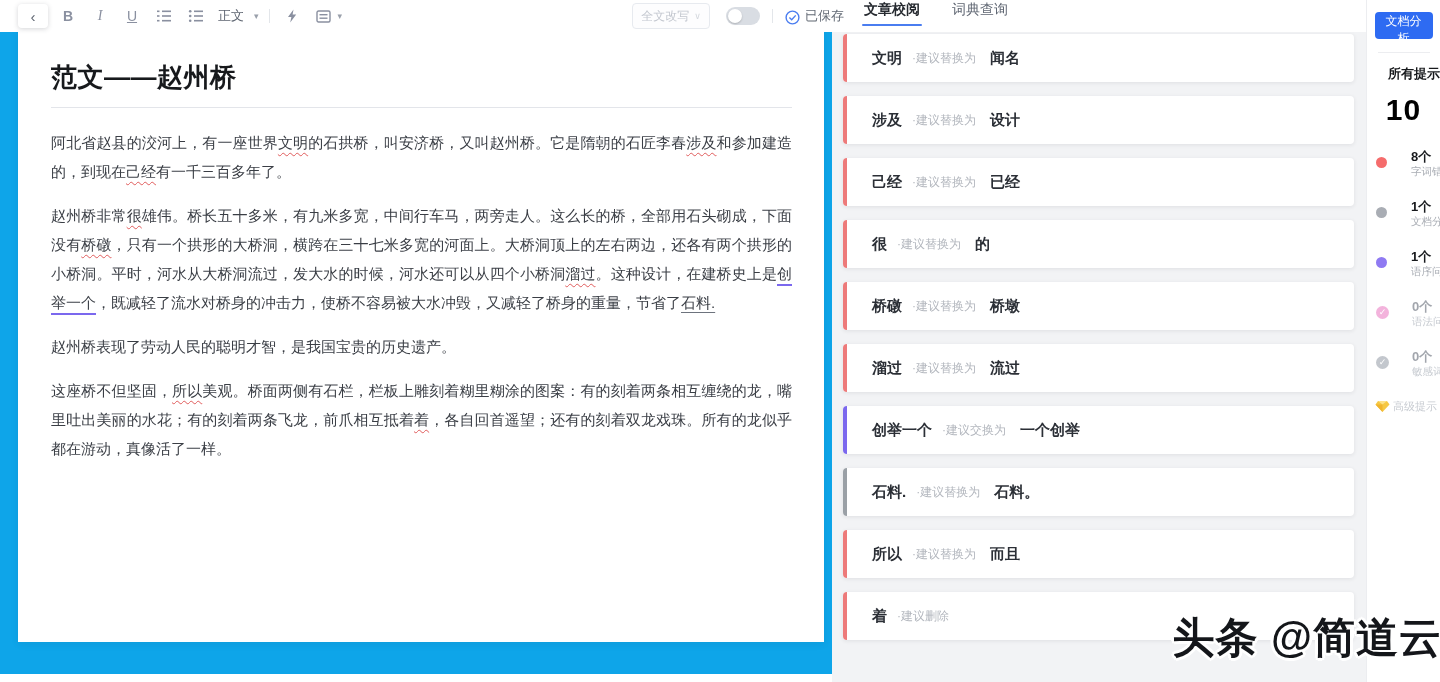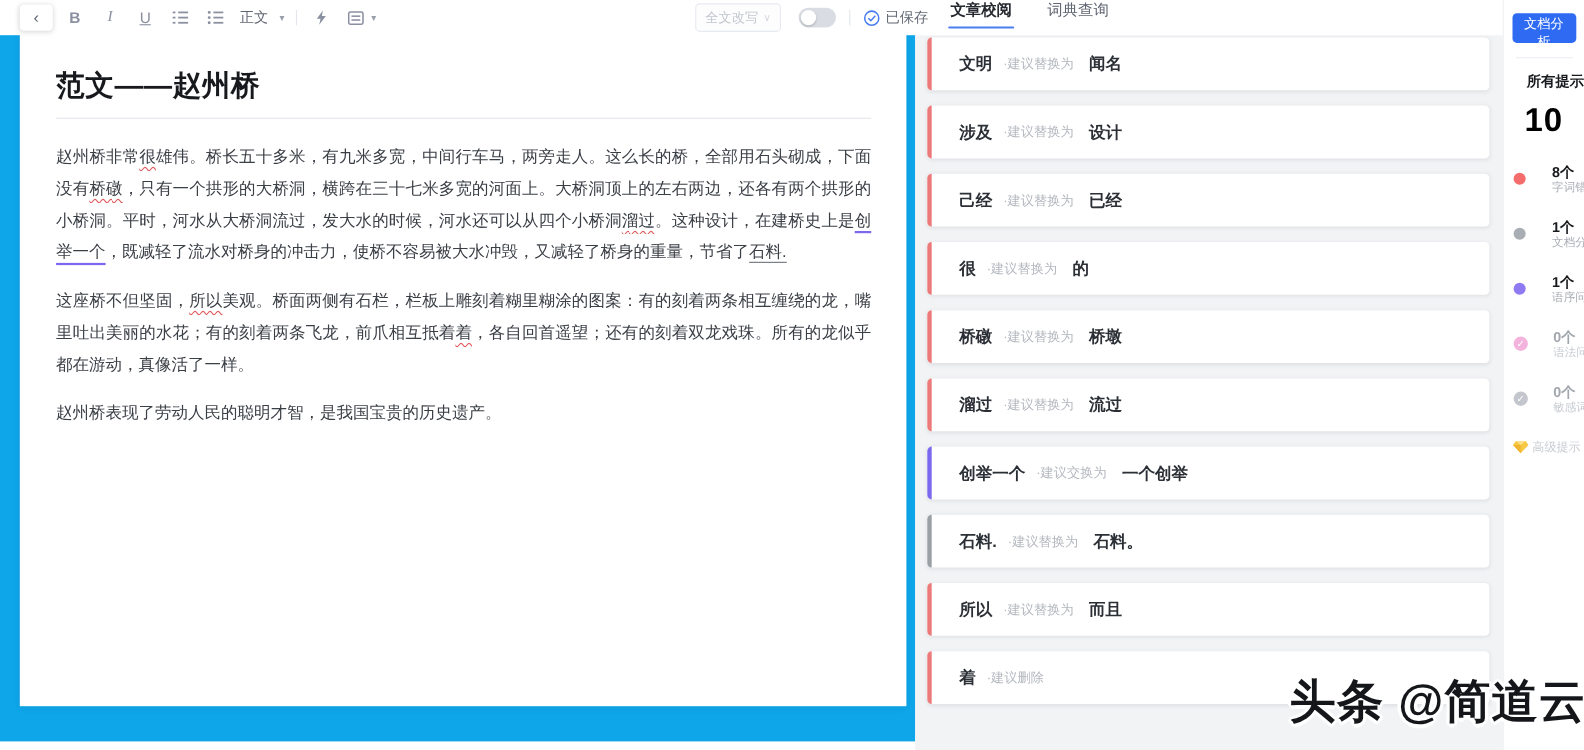--- a/index.html
+++ b/index.html
@@ -36,21 +36,21 @@
     color:#c3c7cf;font-size:12px;display:flex;align-items:center;justify-content:center;gap:5px;cursor:default;
   }
   .rewrite-caret{font-size:9px;color:#d4d8de;}
   .toggle{
     width:34px;height:18px;border-radius:9px;background:#d9dde3;position:relative;margin-left:16px;cursor:pointer;flex:none;
   }
   .toggle-knob{
     position:absolute;left:2px;top:2px;width:14px;height:14px;border-radius:50%;background:#fff;
     box-shadow:0 1px 2px rgba(0,0,0,.2);
   }
-  .saved{display:flex;align-items:center;gap:5px;color:#646b76;font-size:13px;}
+  .saved{display:flex;align-items:flex-end;gap:5px;color:#646b76;font-size:13px;}
   .tab-group{position:absolute;left:862px;top:0;height:20px;display:flex;align-items:center;gap:28px;}
   .tab{font-size:14px;color:#5f6672;cursor:pointer;position:relative;padding:4px 2px;}
   .tab.active{color:#262a30;font-weight:600;}
   .tab.active::after{
     content:"";position:absolute;left:0;right:0;bottom:-3px;height:2px;border-radius:1px;background:#4a7df0;
   }
   
   .left-region{position:absolute;left:0;top:24px;width:832px;height:650px;background:#0ea5e9;}
   .page{
     position:absolute;left:18px;top:0;width:806px;height:618px;background:#fff;box-sizing:border-box;
@@ -204,23 +204,24 @@
       <span>词典查询</span>
     </div>
   </div>
 </div>
 
 <div class="left-region">
   <div class="page">
     <h1 class="doc-title">范文——赵州桥</h1>
     <hr class="title-rule">
     <div>
+        <p class="doc-p"><span>阿北省赵县的洨河上，有一座世界</span><span class="mark-red">文明</span><span>的石拱桥，叫安济桥，又叫赵州桥。它是隋朝的石匠李春</span><span class="mark-red">涉及</span><span>和参加建造的，到现在</span><span class="mark-red">己经</span><span>有一千三百多年了。</span></p>
         <p class="doc-p"><span>赵州桥非常</span><span class="mark-red">很</span><span>雄伟。桥长五十多米，有九米多宽，中间行车马，两旁走人。这么长的桥，全部用石头砌成，下面没有</span><span class="mark-red">桥礅</span><span>，只有一个拱形的大桥洞，横跨在三十七米多宽的河面上。大桥洞顶上的左右两边，还各有两个拱形的小桥洞。平时，河水从大桥洞流过，发大水的时候，河水还可以从四个小桥洞</span><span class="mark-red">溜过</span><span>。这种设计，在建桥史上是</span><span class="mark-purple">创举一个</span><span>，既减轻了流水对桥身的冲击力，使桥不容易被大水冲毁，又减轻了桥身的重量，节省了</span><span class="mark-gray">石料.</span></p>
+        <p class="doc-p"><span>赵州桥表现了劳动人民的聪明才智，是我国宝贵的历史遗产。</span></p>
         <p class="doc-p"><span>这座桥不但坚固，</span><span class="mark-red">所以</span><span>美观。桥面两侧有石栏，栏板上雕刻着糊里糊涂的图案：有的刻着两条相互缠绕的龙，嘴里吐出美丽的水花；有的刻着两条飞龙，前爪相互抵着</span><span class="mark-red">着</span><span>，各自回首遥望；还有的刻着双龙戏珠。所有的龙似乎都在游动，真像活了一样。</span></p>
-        <p class="doc-p"><span>赵州桥表现了劳动人民的聪明才智，是我国宝贵的历史遗产。</span></p>
       </div>
   </div>
 </div>
 
 <div class="middle-region">
   <div>
       <div class="card">
         <span class="accent accent-red"></span>
         <span class="word">文明</span>
         <span class="action">·建议替换为</span>

